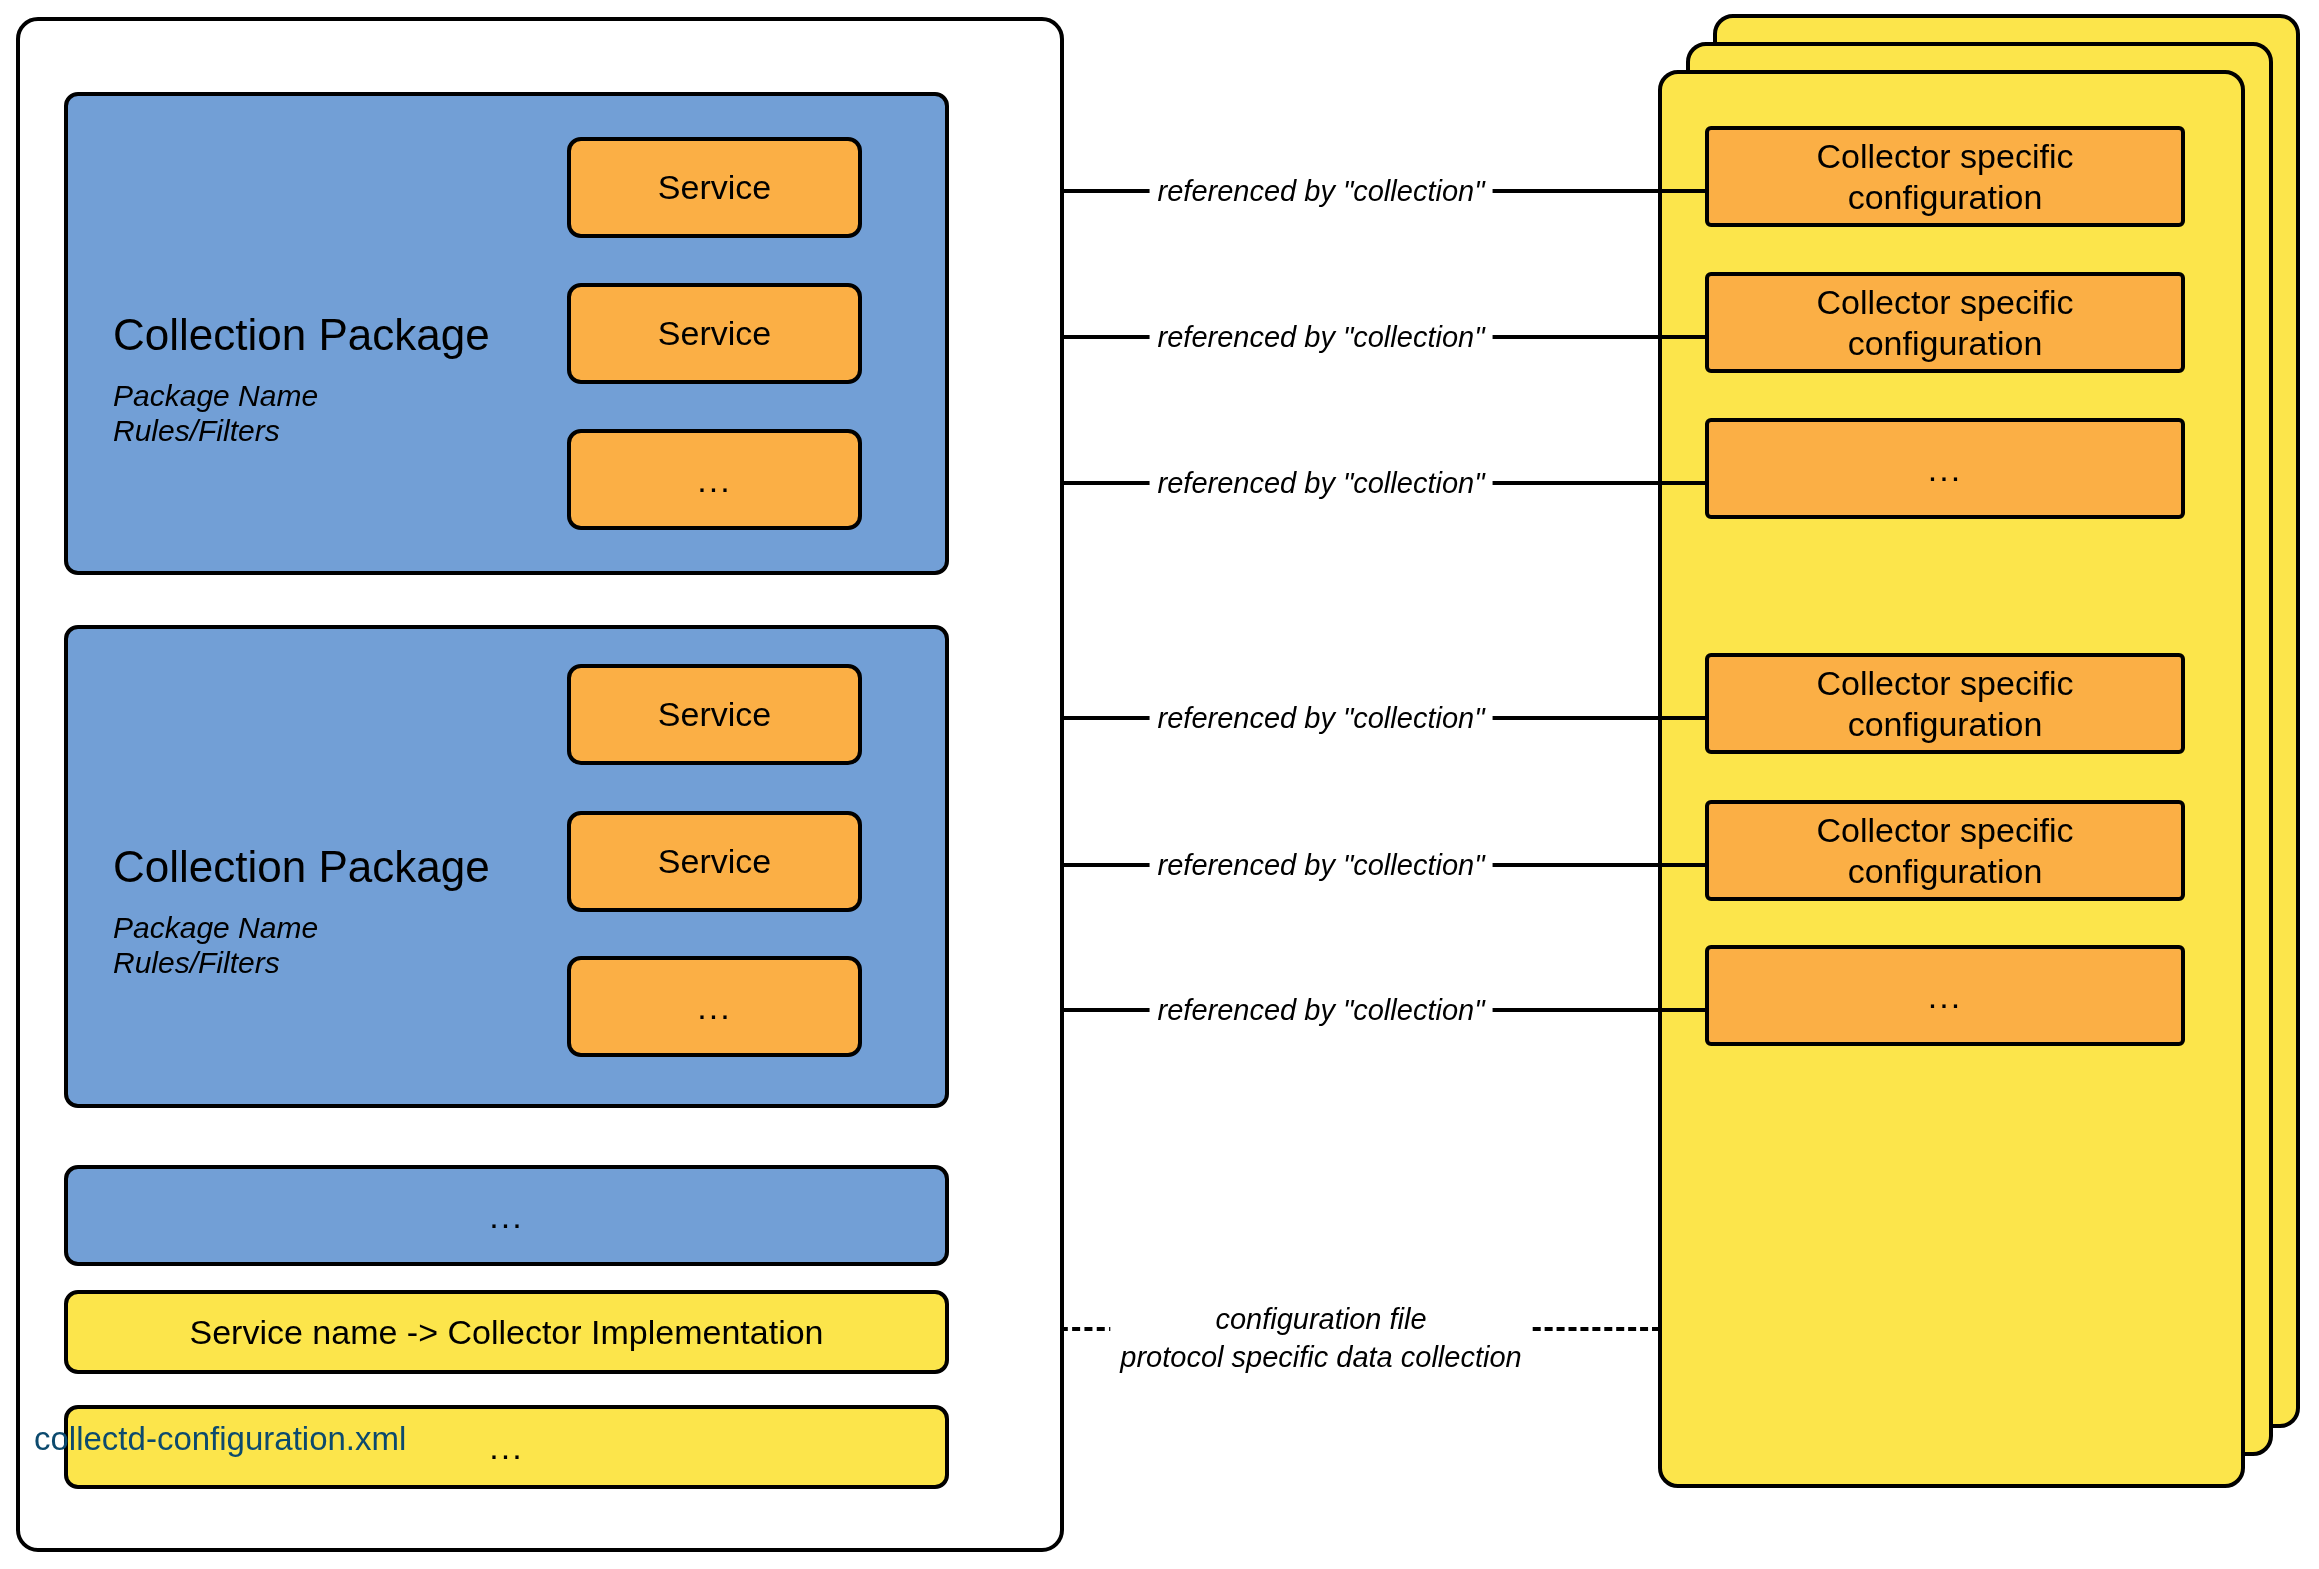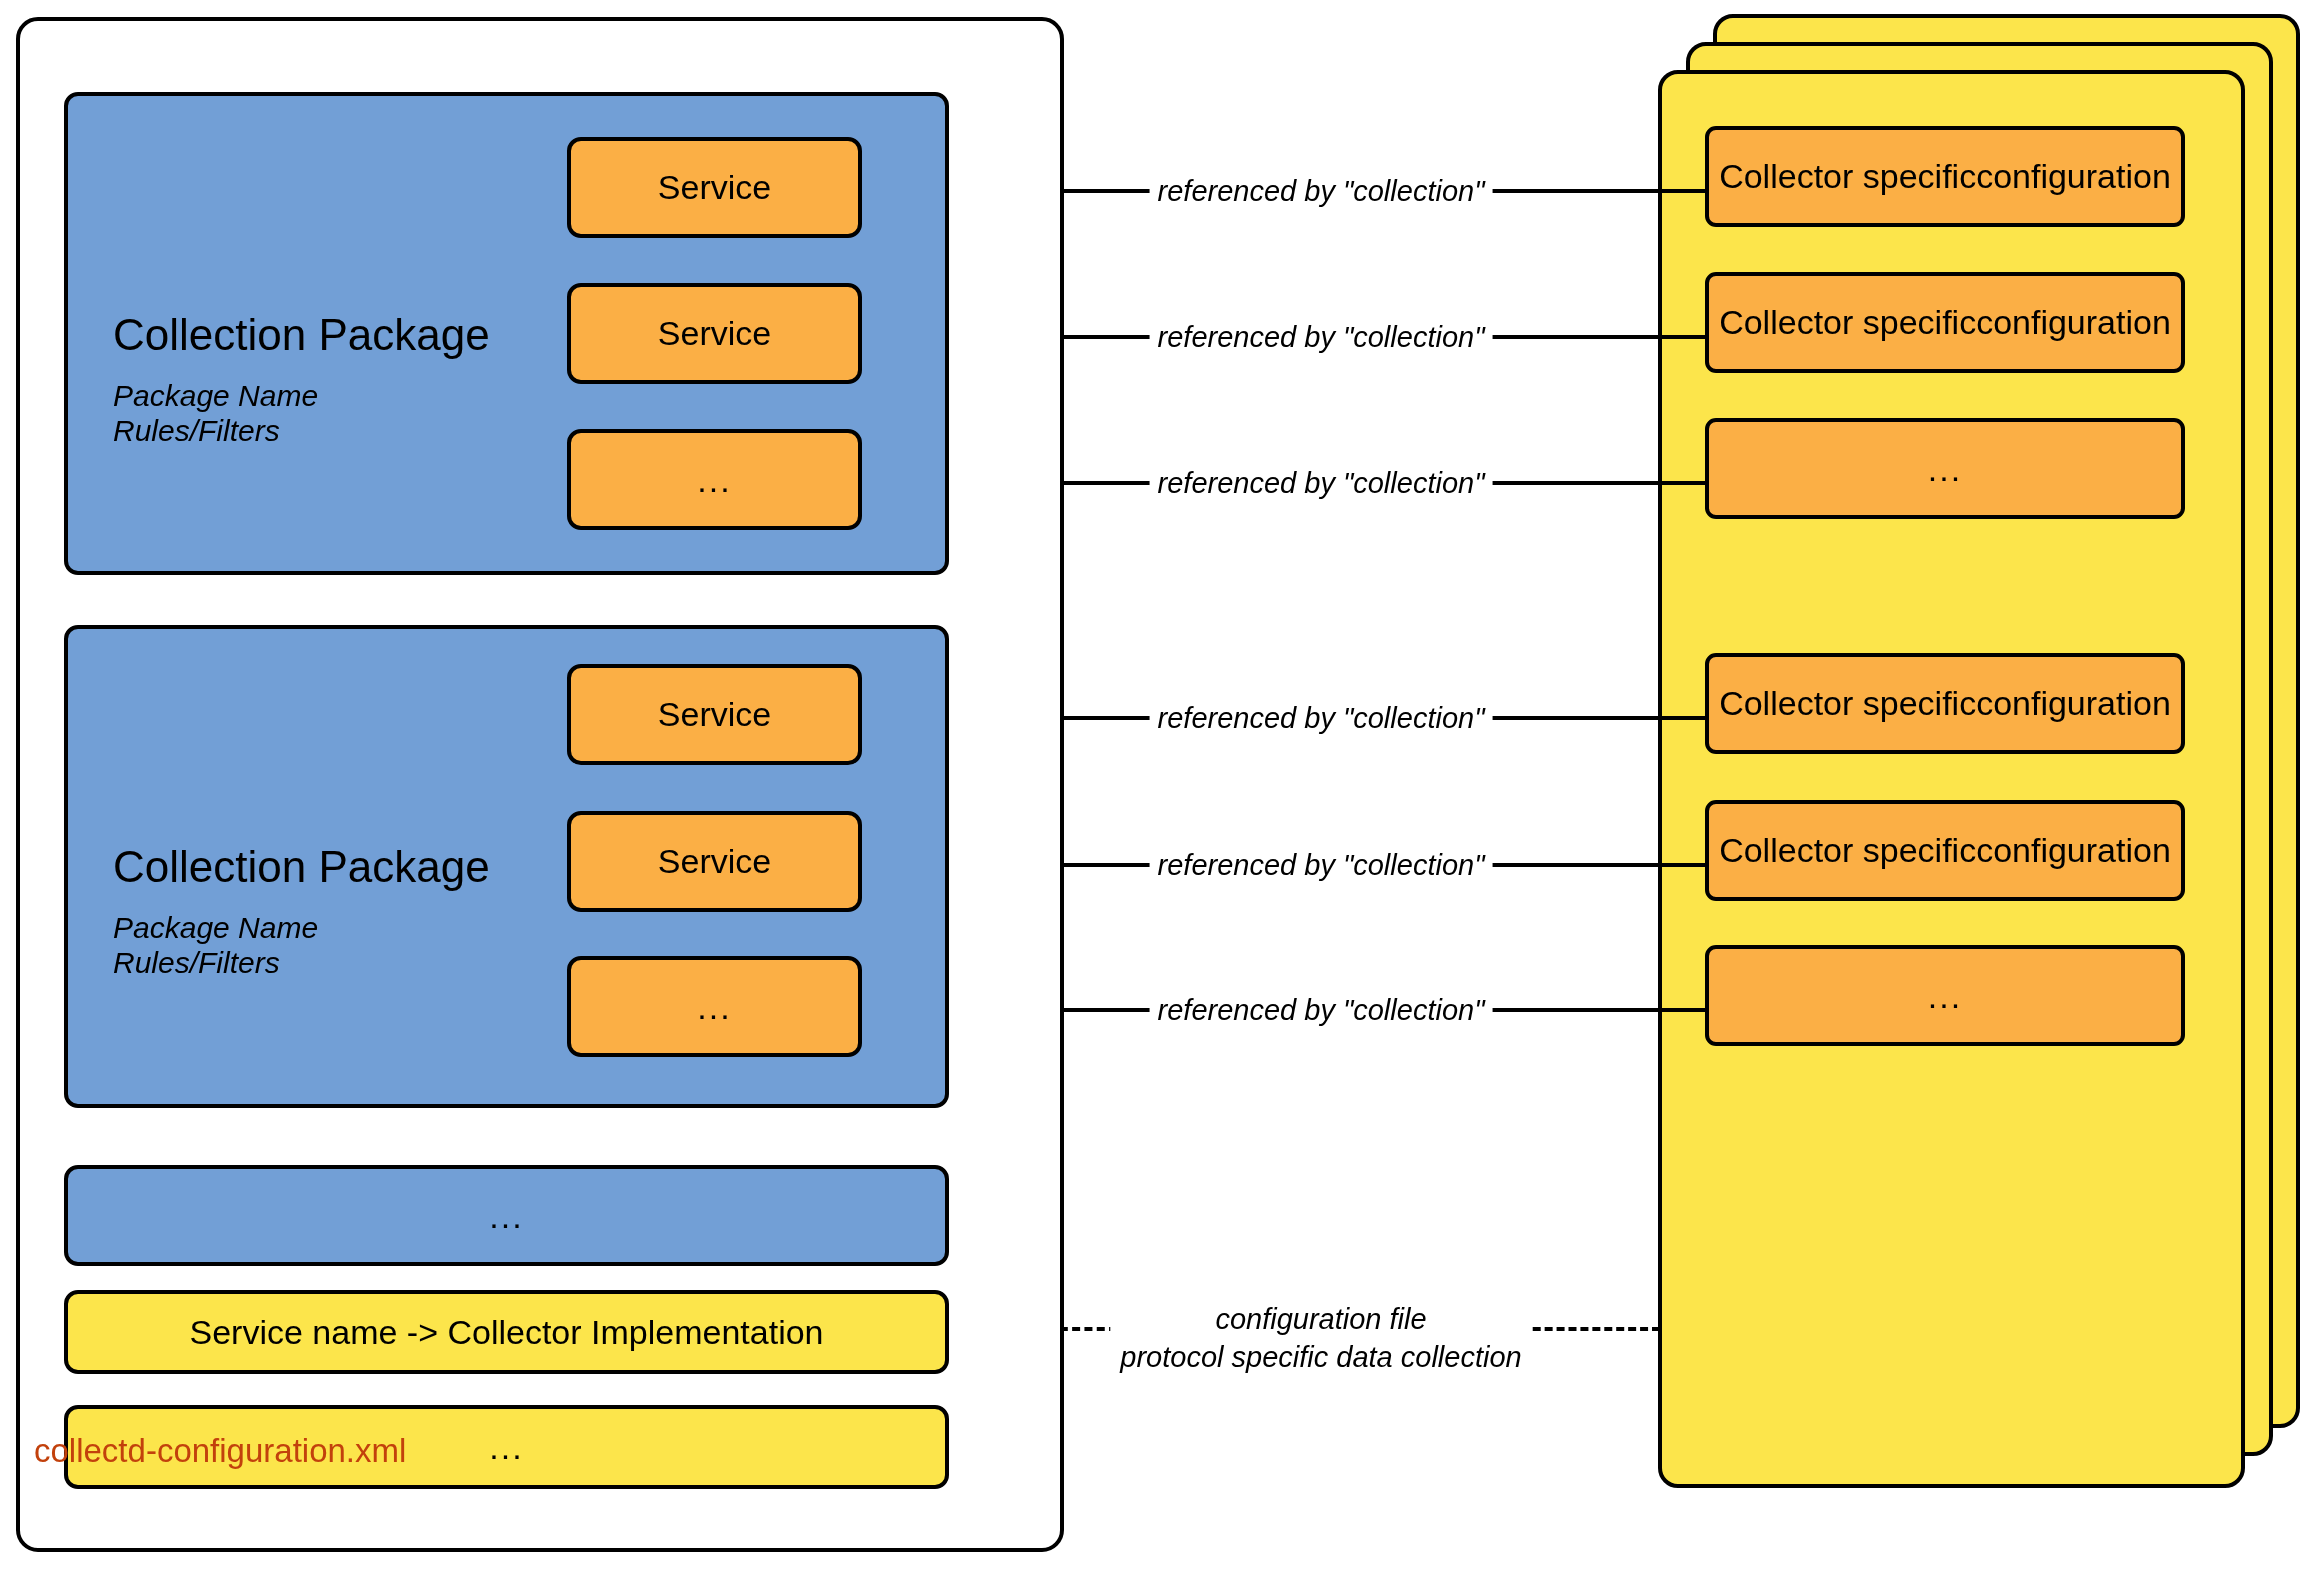--- a/index.html
+++ b/index.html
@@ -43,23 +43,22 @@
     height: 1535px;
     border-radius: 22px;
     background: #ffffff;
     display: block;
   }
   #outer-caption {
     position: absolute;
     left: 34px;
     top: 1420px;
     font-size: 33px;
-    color: #c2410c;
-    white-space: nowrap;
-    margin-top: 12px;
+    color: #0c4a6e;
+    white-space: nowrap;
   }
 
   
   .pkg {
     background: #729FD6;
     border-radius: 14px;
     display: block;
   }
   #pkg-1 { left: 64px;  top: 92px;  width: 885px; height: 483px; }
   #pkg-2 { left: 64px;  top: 625px; width: 885px; height: 483px; }
@@ -115,27 +114,27 @@
     background: #FCE54B;
     border-radius: 20px;
     display: block;
   }
   #ypanel-back  { left: 1713px; top: 14px;  width: 587px; height: 1414px; }
   #ypanel-mid   { left: 1686px; top: 42px;  width: 587px; height: 1414px; }
   #ypanel-front { left: 1658px; top: 70px;  width: 587px; height: 1418px; }
 
   .collector {
     background: #FBAF45;
-    border-radius: 11px;
+    border-radius: 6px;
     left: 1705px;
     width: 480px;
     height: 101px;
     font-size: 34px;
     line-height: 1.18;
-    flex-direction: row;
+    flex-direction: column;
   }
 
   
   .conn-label {
     position: absolute;
     font-size: 29px;
     font-style: italic;
     white-space: nowrap;
     color: #000000;
     background: #ffffff;

